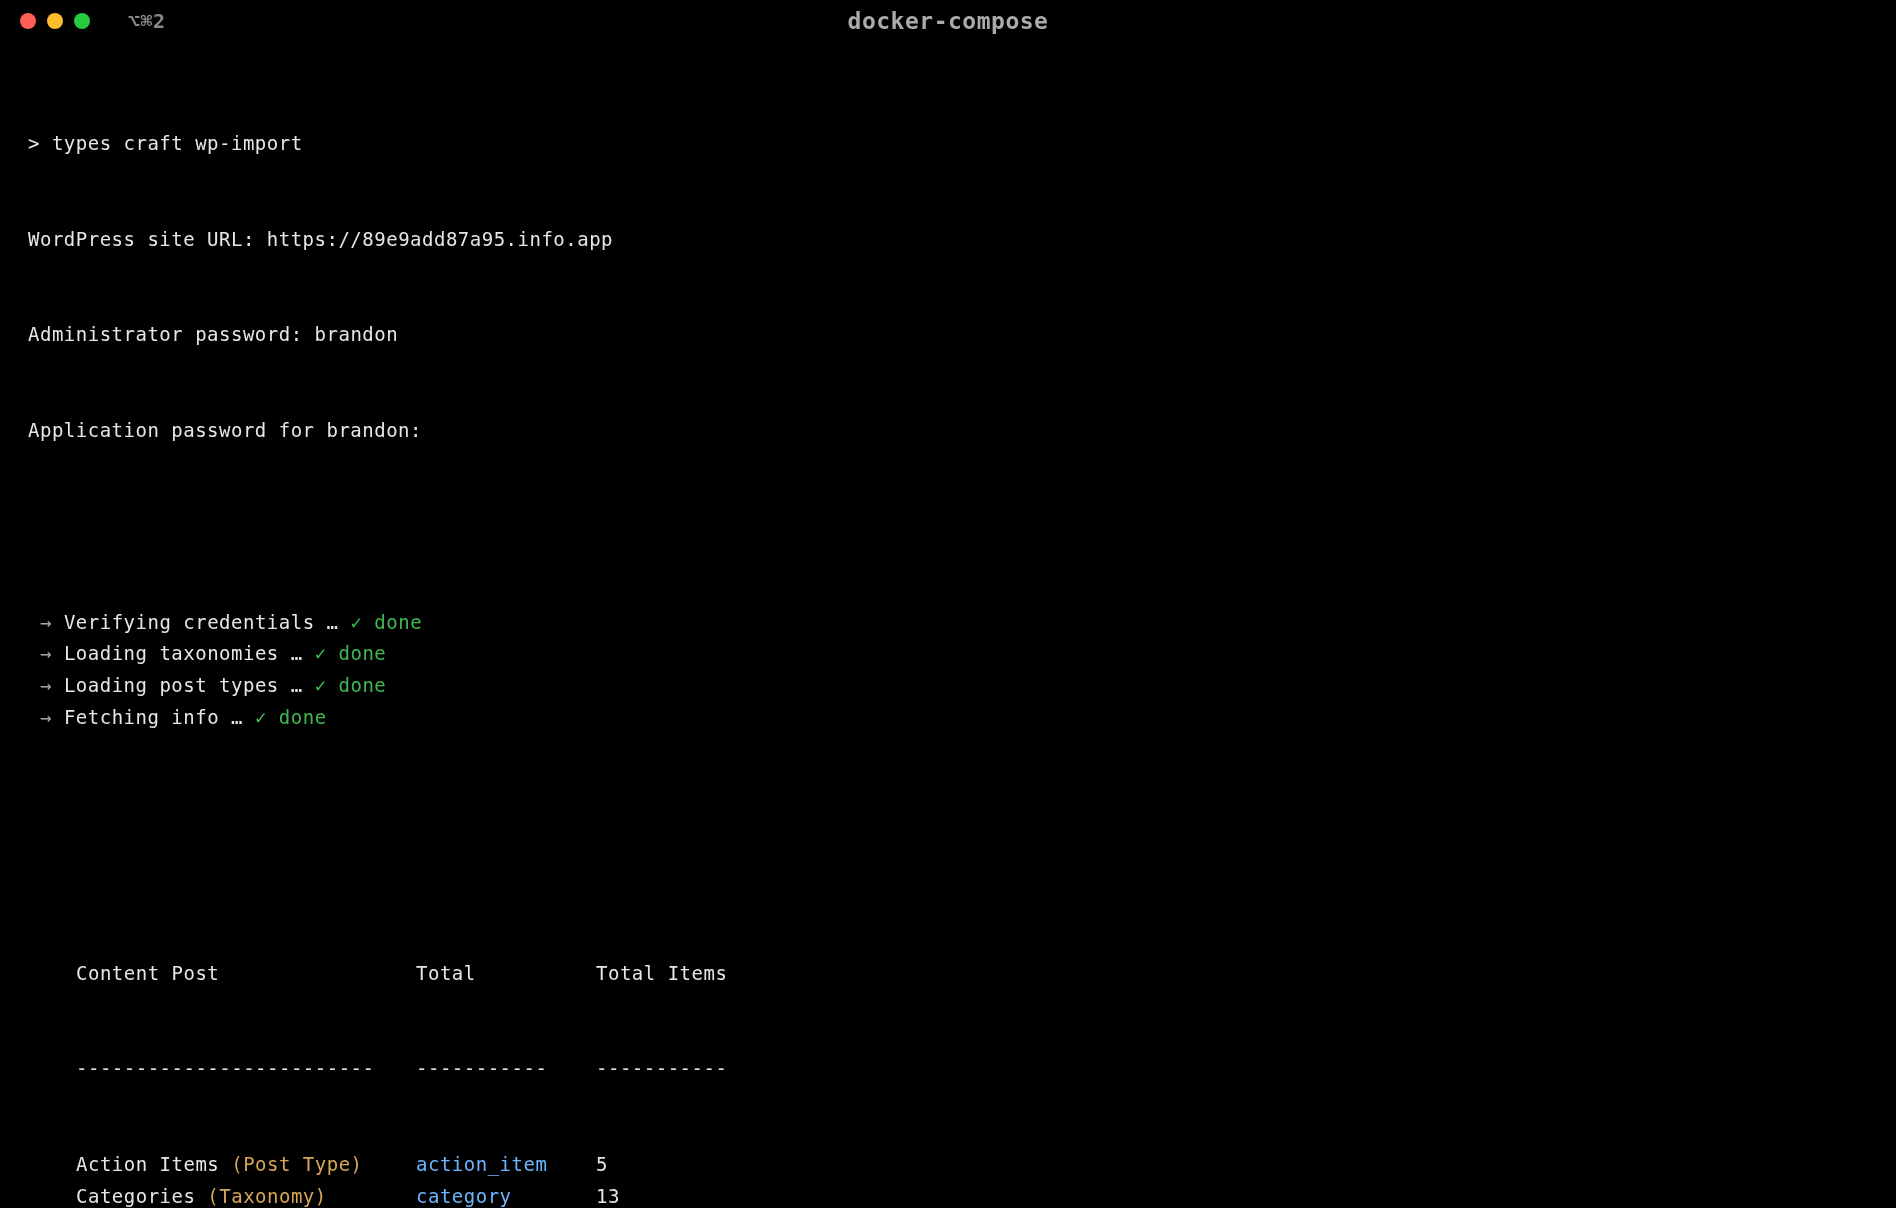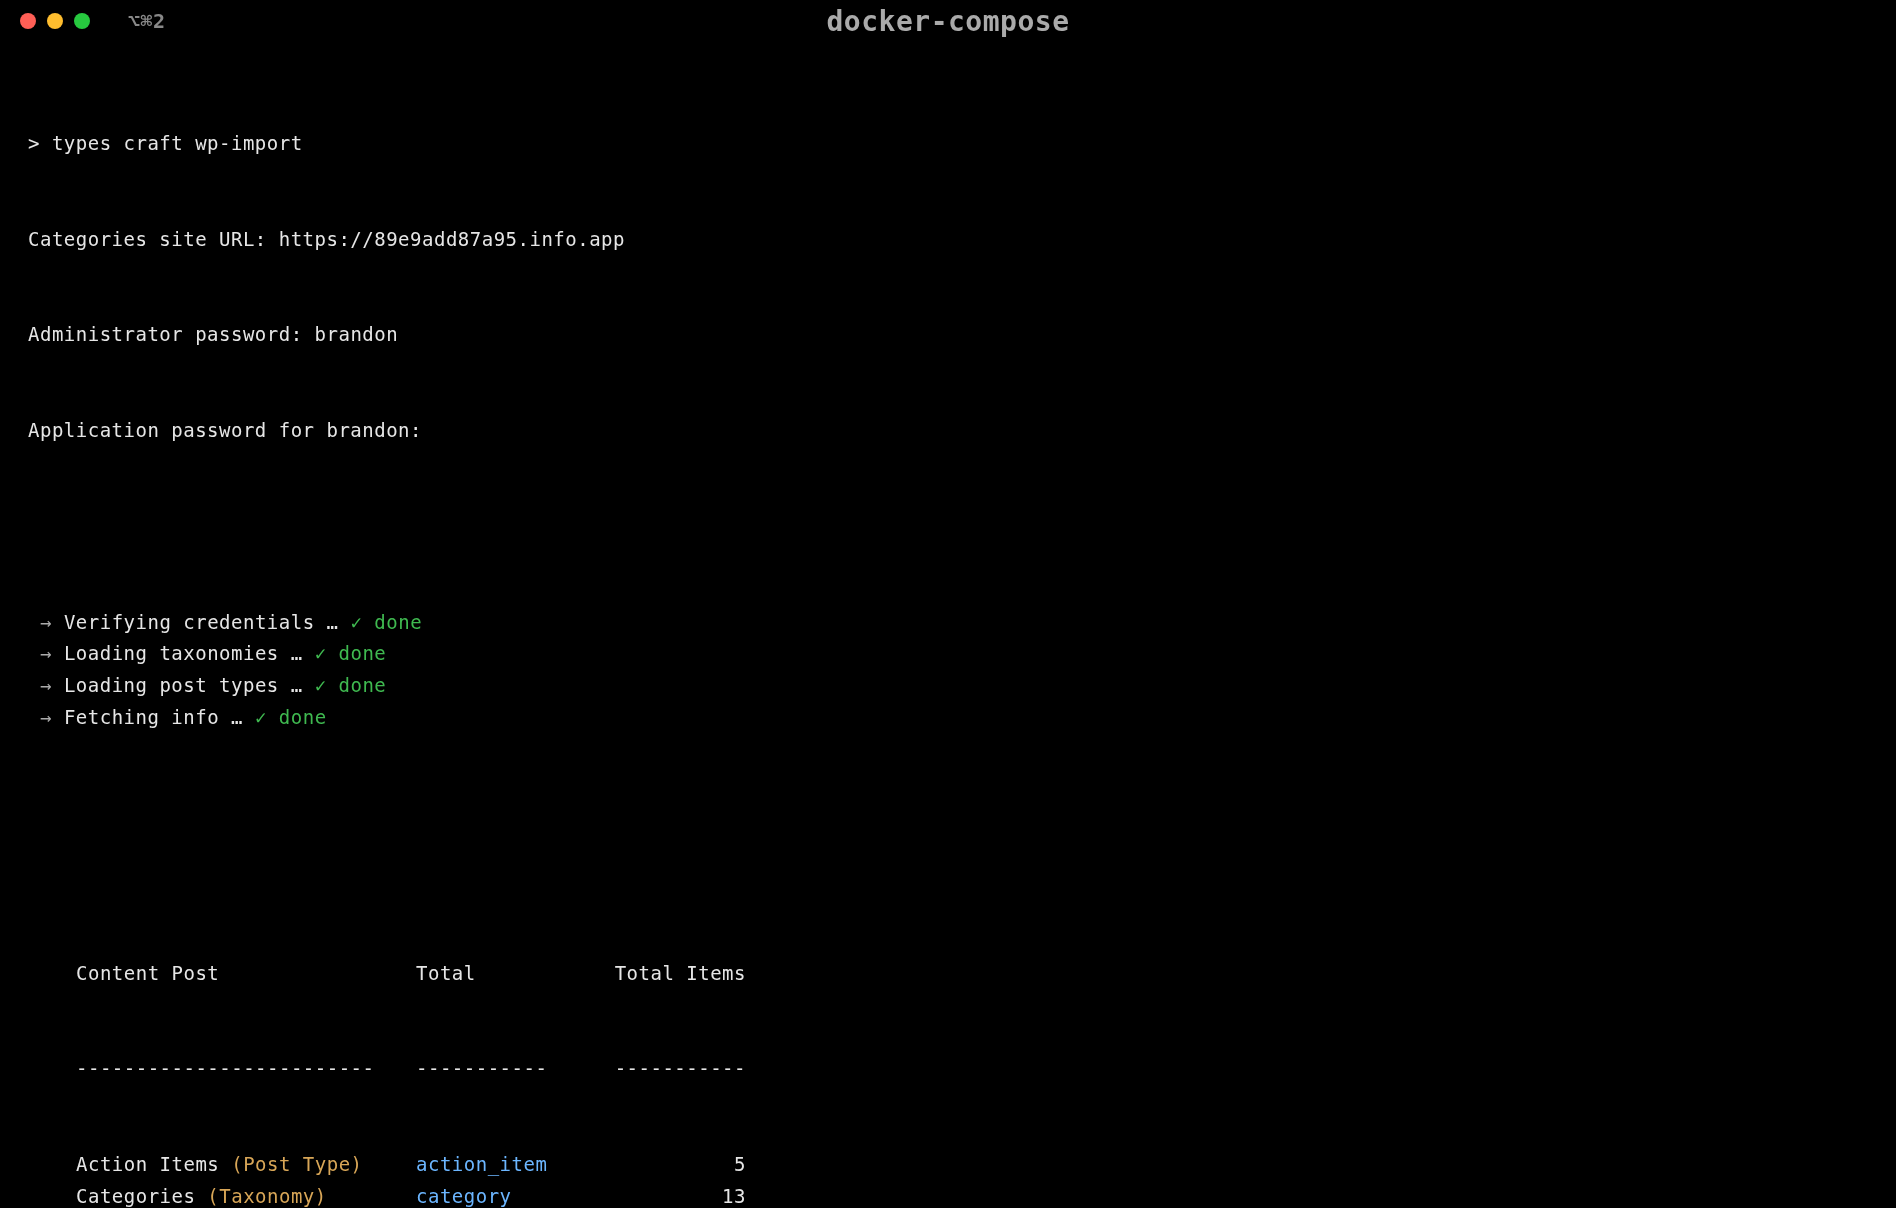--- a/index.html
+++ b/index.html
@@ -43,60 +43,60 @@
       color: #888;
       font-weight: 600;
       font-size: 20px;
     }
     .window-title {
       position: absolute;
       left: 50%;
       transform: translateX(-50%);
       color: #aaa;
       font-weight: 700;
-      font-size: 28px;
+      font-size: 23px;
     }
     .terminal {
       padding: 22px 28px;
       line-height: 1.68;
       white-space: pre;
     }
     .line {
       display: block;
     }
     .prompt-sym { color: #e6e6e6; }
     .arrow { color: #aaa; }
     .check { color: #3fb950; }
     .done { color: #3fb950; }
     .yellow { color: #d8a657; margin-top: 28px; }
     .cyan { color: #6cb6ff; }
     .table-indent { padding-left: 48px; }
     .step-indent { padding-left: 12px; }
     .row { display: block; }
     .col-type { display: inline-block; width: 340px; }
     .col-slug { display: inline-block; width: 180px; }
-    .col-total { display: inline-block; width: 150px; text-align: right; }
+    .col-total { display: inline-block; width: 150px; }
     .spacer { height: 32px; }
   </style>
 </head>
 <body>
 
 <div class="titlebar">
   <div class="traffic-lights">
     <div class="traffic-light tl-close"></div>
     <div class="traffic-light tl-min"></div>
     <div class="traffic-light tl-max"></div>
   </div>
   <div class="shortcut-hint">⌥⌘2</div>
   <div class="window-title">docker-compose</div>
 </div>
 
 <div class="terminal">
   <span class="line"><span class="prompt-sym">&gt;</span> <span>types craft wp-import</span></span>
-  <span class="line"><span>Categories site URL:</span> <span>https://89e9add87a95.info.app</span></span>
+  <span class="line"><span>WordPress site URL:</span> <span>https://89e9add87a95.info.app</span></span>
   <span class="line"><span>Administrator password:</span> <span>brandon</span></span>
   <span class="line"><span>Application password for brandon:</span></span>
   <div class="spacer"></div>
   <div id="steps-container"><span class="line step-indent"><span class="arrow">→</span><span> Verifying credentials … </span><span class="check">✓</span><span class="done"> done</span></span><span class="line step-indent"><span class="arrow">→</span><span> Loading taxonomies … </span><span class="check">✓</span><span class="done"> done</span></span><span class="line step-indent"><span class="arrow">→</span><span> Loading post types … </span><span class="check">✓</span><span class="done"> done</span></span><span class="line step-indent"><span class="arrow">→</span><span> Fetching info … </span><span class="check">✓</span><span class="done"> done</span></span></div>
   <div class="spacer"></div>
   <div class="table-indent">
     <span class="row"><span class="col-type">Content Post</span><span class="col-slug">Total</span><span class="col-total">Total Items</span></span>
     <span class="row"><span class="col-type">-------------------------</span><span class="col-slug">-----------</span><span class="col-total">-----------</span></span>
     <div id="rows-container"><span class="row"><span class="col-type"><span>Action Items</span><span class="yellow"> (Post Type)</span></span><span class="col-slug cyan">action_item</span><span class="col-total">5</span></span><span class="row"><span class="col-type"><span>Categories</span><span class="yellow"> (Taxonomy)</span></span><span class="col-slug cyan">category</span><span class="col-total">13</span></span></div>
   </div>

